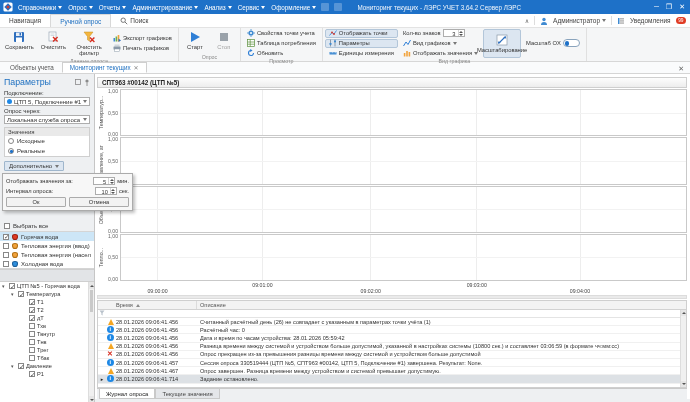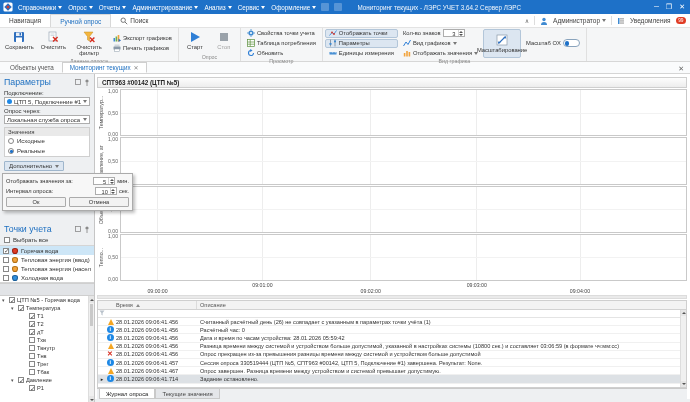--- a/index.html
+++ b/index.html
@@ -483,32 +483,20 @@
         <span>Реальные</span>
       </div>
     </div>
     <div class="morebtn">
       <span>Дополнительно</span>
       <span class="arr-dn-g"></span>
     </div>
 
     <div style="height:48px;"></div>
 
-    <div class="pcap">
-      <span class="caplabel">Точки учета</span>
-      <span class="capicons">
-        <svg width="6" height="6" viewBox="0 0 6 6">
-            <rect x="0.5" y="0.5" width="5" height="5" fill="none" stroke="#8a8a8a" stroke-width=".8"></rect>
-          </svg>
-        <svg width="6" height="7" viewBox="0 0 6 7">
-            <circle cx="3" cy="2" r="1.6" fill="#8a8a8a"></circle>
-            <line x1="3" y1="3.5" x2="3" y2="7" stroke="#8a8a8a" stroke-width=".9"></line>
-          </svg>
-      </span>
-    </div>
     <div class="checkrow">
       <span class="cb"></span>
       <span>Выбрать все</span>
     </div>
     <div class="ptlist">
 
         <div class="ptrow selected">
           <span class="cb checked"></span>
           <span class="pticon hot"></span>
           <span style="white-space:nowrap;overflow:hidden;">Горячая вода</span>

